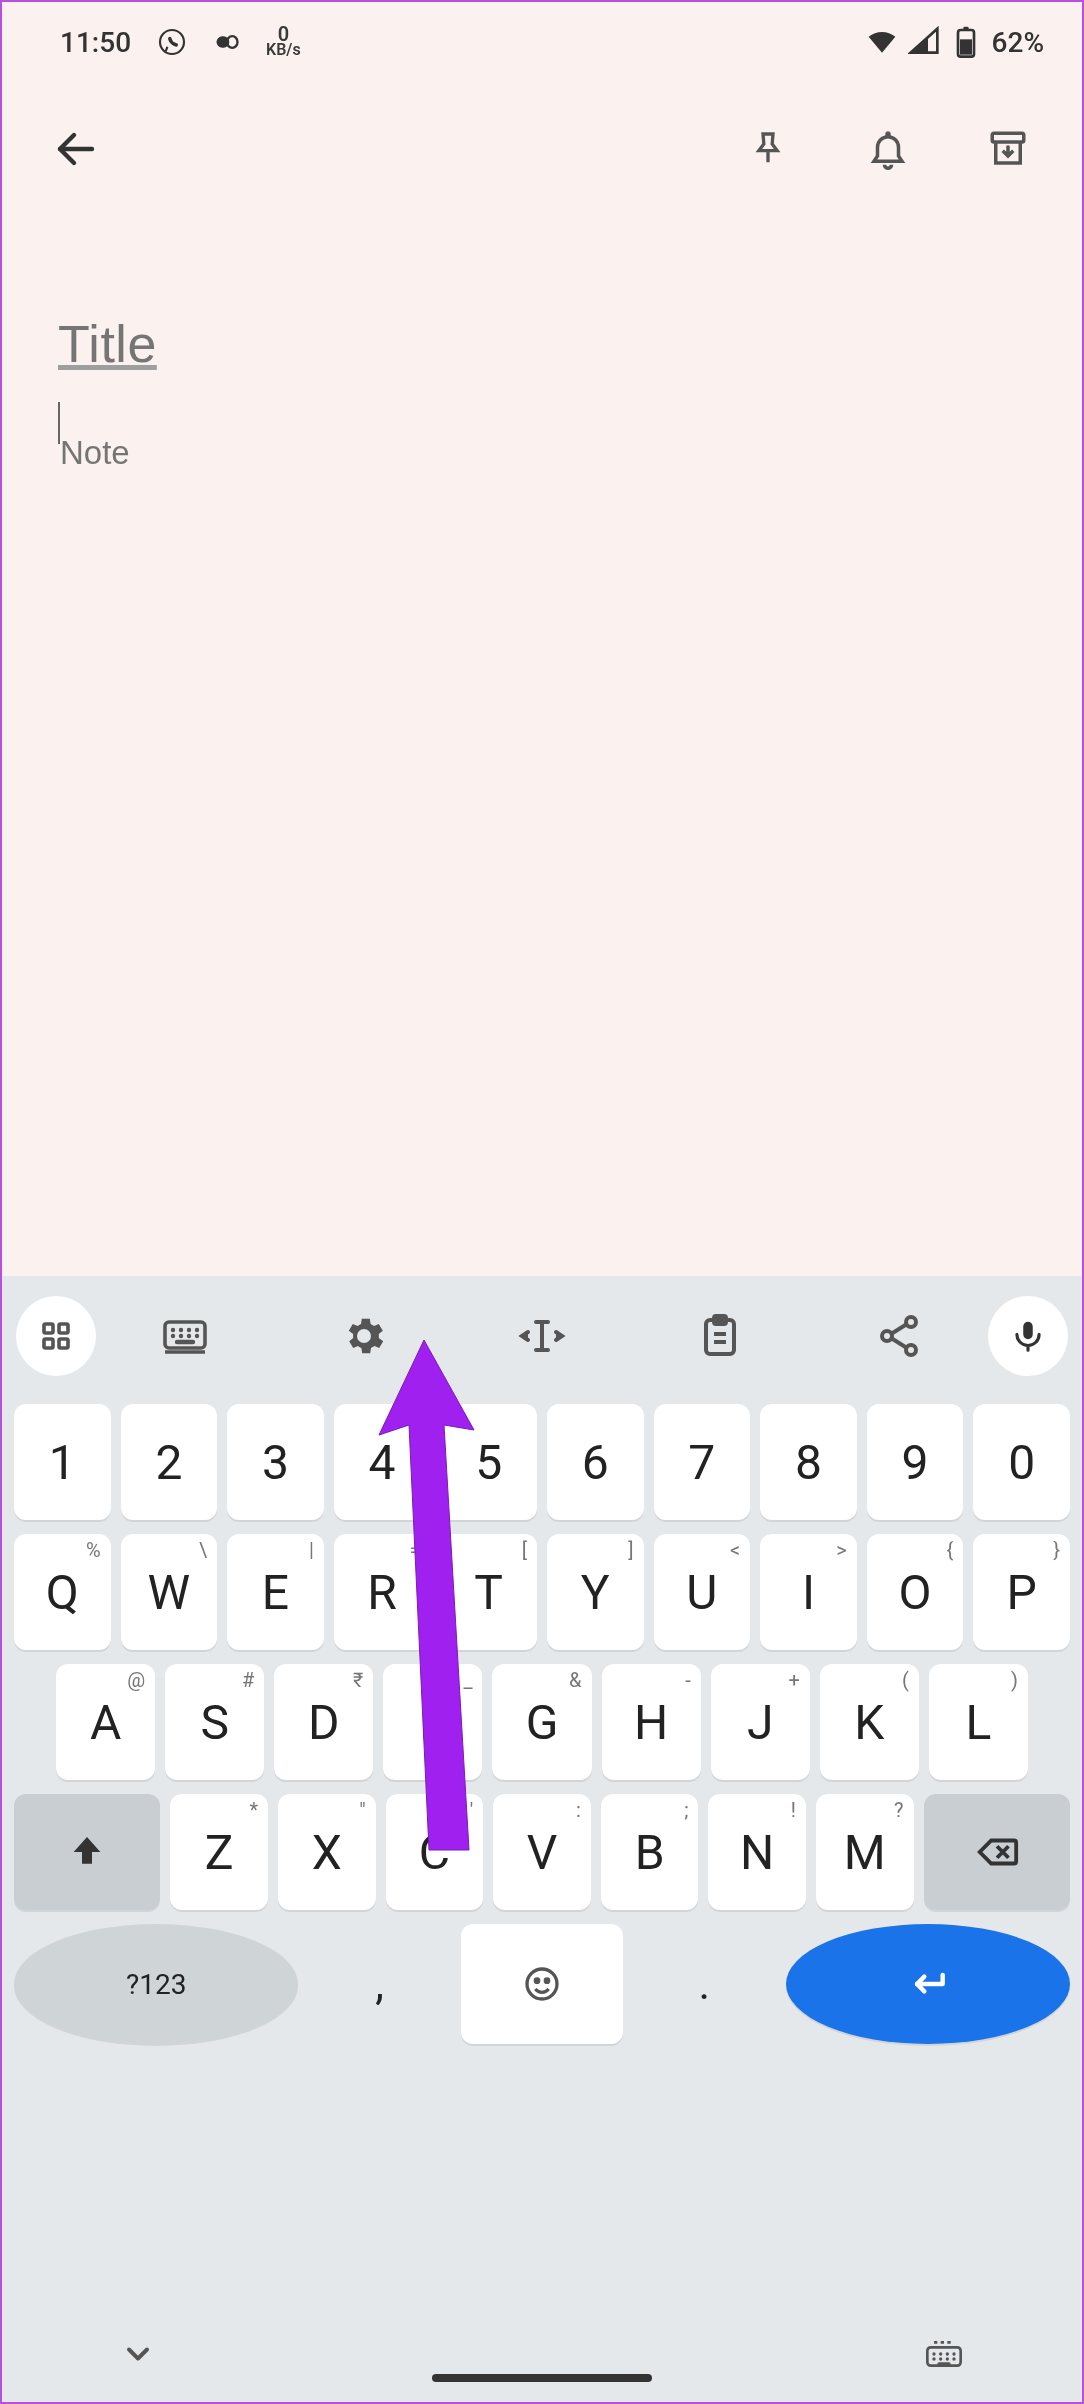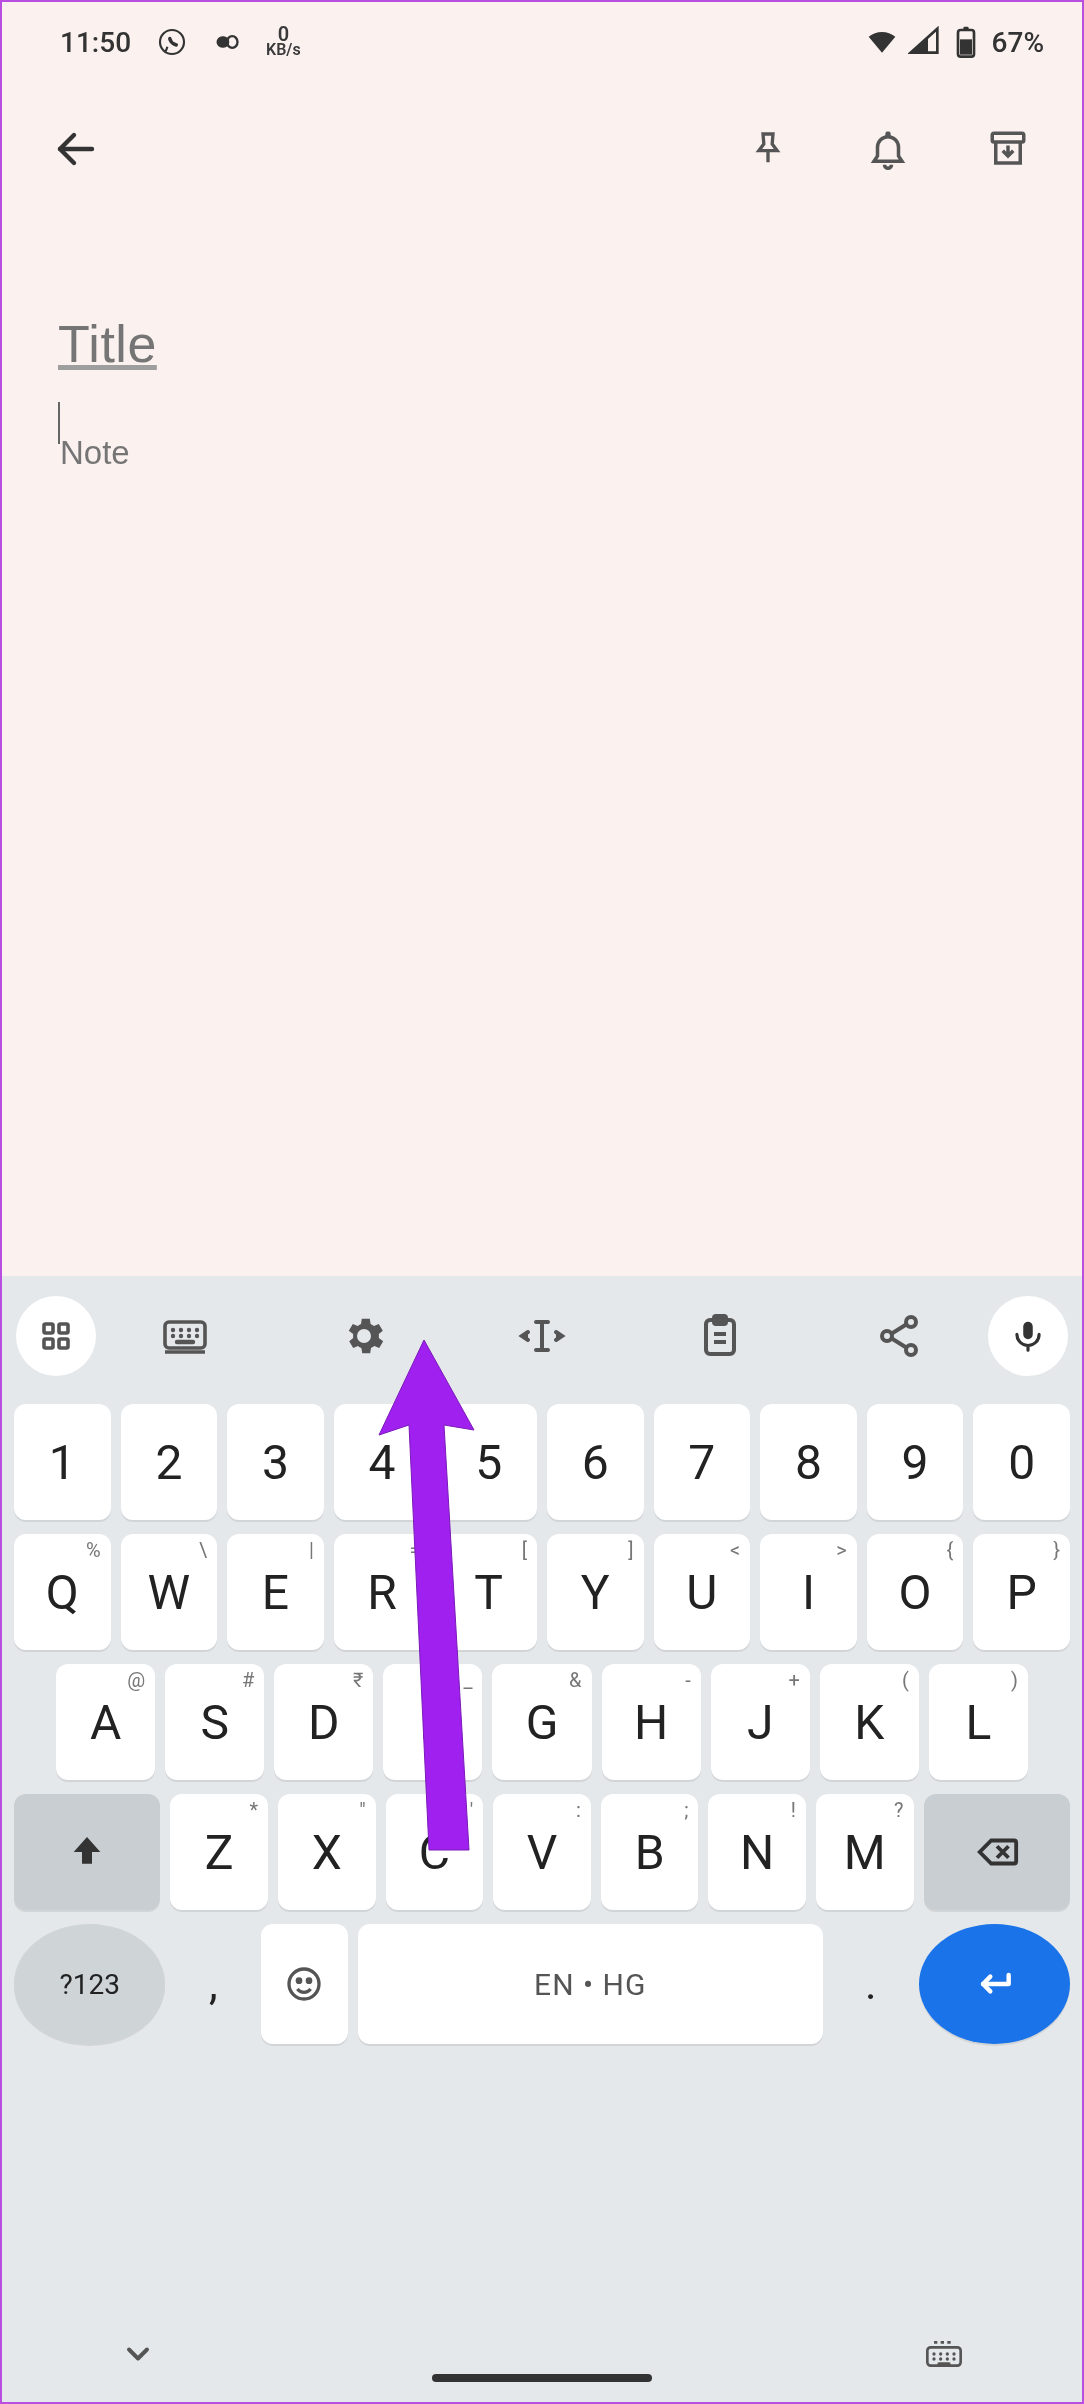--- a/index.html
+++ b/index.html
@@ -204,21 +204,21 @@
       </svg>
     <svg class="stat-ico" viewBox="0 0 24 24">
         <path d="M2 20 L22 20 L22 2 Z" fill="none" stroke="#333" stroke-width="2"></path>
         <path d="M2 20 L15 20 L15 9 Z" fill="#333"></path>
       </svg>
     <svg class="stat-ico" viewBox="0 0 14 24">
         <rect x="1" y="3" width="12" height="20" rx="2" fill="none" stroke="#333" stroke-width="2"></rect>
         <rect x="5" y="0.5" width="4" height="3" rx="1" fill="#333"></rect>
         <rect x="2.5" y="10" width="9" height="11.5" fill="#333"></rect>
       </svg>
-    <span>67%</span>
+    <span>62%</span>
   </div>
 </div>
 
 <div class="app-toolbar">
   <div class="tb-btn">
     <svg viewBox="0 0 24 24" width="48" height="48" fill="none" stroke="#333" stroke-width="2.2" stroke-linecap="round" stroke-linejoin="round">
         <path d="M20 12H4"></path>
         <path d="m11 19-7-7 7-7"></path>
       </svg>
   </div>
@@ -399,21 +399,20 @@
       <div class="key num123">?123</div>
       <div class="key comma">,</div>
       <div class="key emoji">
         <svg viewBox="0 0 24 24" width="40" height="40" fill="none" stroke="#555" stroke-width="2">
             <circle cx="12" cy="12" r="9"></circle>
             <circle cx="9" cy="10" r="1" fill="#555"></circle>
             <circle cx="15" cy="10" r="1" fill="#555"></circle>
             <path d="M8 15c1 1.2 2.4 2 4 2s3-.8 4-2"></path>
           </svg>
       </div>
-      <div class="key space">EN • HG</div>
       <div class="key period">.</div>
       <div class="key enter">
         <svg viewBox="0 0 24 24" width="44" height="44" fill="none" stroke="#fff" stroke-width="2.4" stroke-linecap="round" stroke-linejoin="round">
             <path d="M20 7v5H6"></path>
             <path d="m10 8-4 4 4 4"></path>
           </svg>
       </div>
     </div>
   </div>
 

